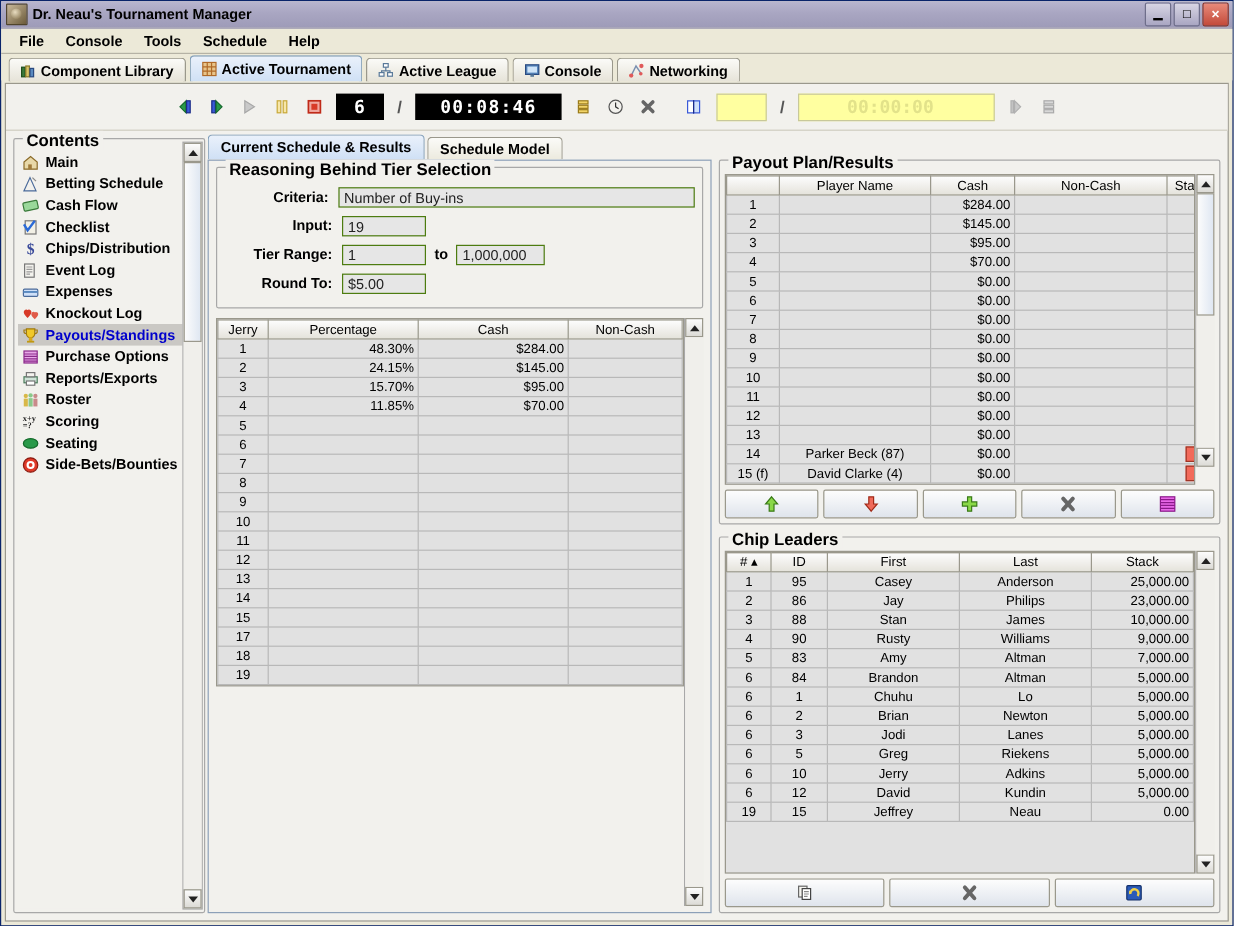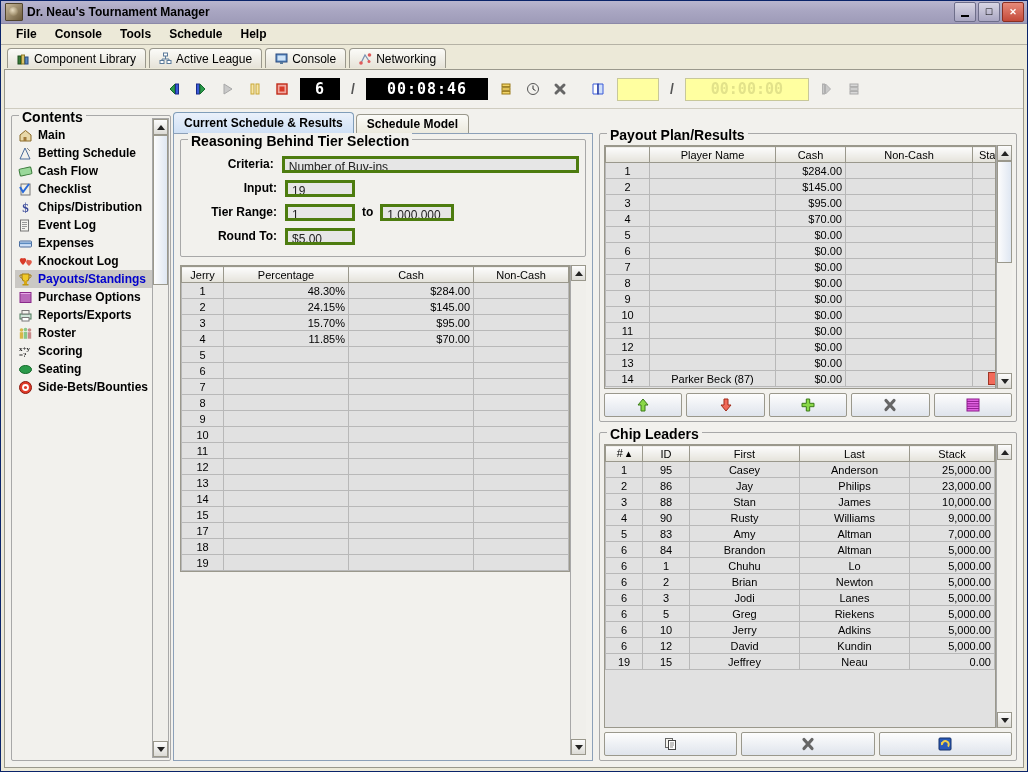--- a/index.html
+++ b/index.html
@@ -29,40 +29,40 @@
   .tb-btn span{line-height:1;}
   
   #menubar{height:20px;background:#ece9d8;display:flex;align-items:center;
            padding-left:6px;border-bottom:1px solid #b5b2a5;}
   #menubar .mi{font-size:12px;font-weight:bold;color:#000;padding:2px 9px;}
   
   #maintabs{height:22px;background:#ece9d8;display:flex;align-items:flex-end;
             padding-left:6px;position:relative;}
   .mtab{height:19px;display:flex;align-items:center;gap:4px;padding:0 9px;
         border:1px solid #9a988c;border-bottom:none;border-radius:4px 4px 0 0;
-        background:linear-gradient(to bottom,#fbfbf8,#e6e3d8);font-size:12px;font-weight:normal;
+        background:linear-gradient(to bottom,#fbfbf8,#e6e3d8);font-size:12px;font-weight:bold;
         color:#000;margin-right:3px;position:relative;top:1px;}
   .mtab.sel{background:linear-gradient(to bottom,#eaf1fb,#cfe0f5);border-color:#7f9db9;height:21px;}
   .tabico{width:13px;height:13px;display:inline-block;position:relative;}
   
   #work{position:absolute;left:3px;top:68px;right:3px;bottom:3px;
         background:#f2f1ed;border:1px solid #9a988c;box-sizing:border-box;}
   
   #toolbar{height:38px;display:flex;align-items:center;justify-content:center;gap:9px;
            background:#f2f1ed;border-bottom:1px solid #cfccc0;}
   .tbi{width:18px;height:18px;display:flex;align-items:center;justify-content:center;}
   .lcd{background:#000;color:#fff;font-family:"DejaVu Sans Mono",monospace;font-size:15px;
        font-weight:bold;padding:2px 0;text-align:center;letter-spacing:1px;}
   .lcd.lv{width:40px;}
   .lcd.clk{width:122px;}
   .slash{font-size:14px;color:#555;font-weight:bold;padding:0 2px;}
   .ylw{background:#ffffa0;border:1px solid #c8c89a;height:21px;}
   .ylw.small{width:40px;}
   .ylw.clk{width:122px;color:#e2e28a;font-family:"DejaVu Sans Mono",monospace;font-size:15px;
-           font-weight:bold;text-align:center;line-height:21px;}
+           font-weight:bold;text-align:left;line-height:21px;padding-left:40px;}
   
   #split{position:absolute;left:0;top:39px;right:0;bottom:0;display:flex;}
   
   #contents{width:160px;margin:6px 0 6px 6px;position:relative;}
   .grp{border:1px solid #a8a8a8;border-radius:2px;background:#f2f1ed;position:relative;
        padding:10px 3px 3px 3px;box-sizing:border-box;}
   .grp>.lbl{position:absolute;top:-7px;left:7px;background:#f2f1ed;padding:0 3px;
             font-size:14px;font-weight:bold;color:#000;}
   #contents .grp{height:100%;}
   #clist{height:100%;overflow:hidden;background:#f2f1ed;position:relative;}
@@ -100,21 +100,21 @@
   td.c{text-align:center;}
   td.w{background:#fff;}
   .tblwrap{border:1px solid #9a988c;background:#e1e1e1;overflow:hidden;position:relative;}
   .vsb{width:15px;background:#f0efeb;border-left:1px solid #a8a8a8;display:flex;flex-direction:column;}
   .vsb .track{flex:1;background:#f0efeb;position:relative;}
   .vsb .thumb{position:absolute;left:0;right:0;background:linear-gradient(to right,#fcfcfc,#dfe7f2);
       border:1px solid #9a988c;}
   
   .frow{display:flex;align-items:center;height:24px;}
   .flabel{width:90px;text-align:right;font-size:12px;font-weight:bold;padding-right:8px;}
-  .finput{background:#e6e6e6;border:3px solid #4d7c0f;height:17px;font-size:12px;color:#222;
+  .finput{background:#e6e6e6;border:1px solid #4d7c0f;height:17px;font-size:12px;color:#222;
           padding:1px 4px;box-sizing:border-box;line-height:15px;overflow:hidden;white-space:nowrap;}
   .btnrow{display:flex;gap:4px;margin-top:4px;}
   .jbtn{flex:1;height:22px;border:1px solid #9a988c;border-radius:2px;
         background:linear-gradient(to bottom,#fdfdfd,#dfe4ec);
         display:flex;align-items:center;justify-content:center;}
   .hint{text-align:center;font-size:12px;font-weight:bold;color:#1d1da0;padding:3px 0 4px;}
   .statbox{width:11px;height:11px;background:#f26a5a;border:1px solid #9e3626;margin:0 auto;}
 </style>
 </head>
 <body>
@@ -149,20 +149,29 @@
     <div class="mtab">
       <span class="tabico">
         <svg width="13" height="13" viewBox="0 0 13 13">
             <rect x="1" y="4" width="3" height="8" fill="#3a7a3a" stroke="#1d4d1d"></rect>
             <rect x="4.5" y="3" width="3" height="9" fill="#d8c46a" stroke="#8a7a28"></rect>
             <rect x="8" y="5" width="3" height="7" fill="#5a8ac0" stroke="#2a4a80"></rect>
           </svg>
       </span>
       <span>Component Library</span>
     </div>
+    <div class="mtab sel">
+      <span class="tabico">
+        <svg width="13" height="13" viewBox="0 0 13 13">
+            <rect x="1" y="1" width="11" height="11" fill="#e8c48a" stroke="#b06a28"></rect>
+            <path d="M4.7 1v11M8.3 1v11M1 4.7h11M1 8.3h11" stroke="#b06a28" fill="none"></path>
+          </svg>
+      </span>
+      <span>Active Tournament</span>
+    </div>
     <div class="mtab">
       <span class="tabico">
         <svg width="13" height="13" viewBox="0 0 13 13">
             <rect x="4.5" y="1" width="4" height="3" fill="#fff" stroke="#5a7a9a"></rect>
             <rect x="1" y="8.5" width="4" height="3" fill="#fff" stroke="#5a7a9a"></rect>
             <rect x="8" y="8.5" width="4" height="3" fill="#fff" stroke="#5a7a9a"></rect>
             <path d="M6.5 4v3M3 8.5v-1.5h7v1.5" stroke="#5a7a9a" fill="none"></path>
           </svg>
       </span>
       <span>Active League</span>
@@ -706,20 +715,29 @@
                         </tr>
                         <tr>
                           <td class="idx">14</td>
                           <td class="c">Parker Beck (87)</td>
                           <td class="r">$0.00</td>
                           <td></td>
                           <td>
                             <div class="statbox"></div>
                           </td>
                         </tr>
+                        <tr>
+                          <td class="idx">15 (f)</td>
+                          <td class="c">David Clarke (4)</td>
+                          <td class="r">$0.00</td>
+                          <td></td>
+                          <td>
+                            <div class="statbox"></div>
+                          </td>
+                        </tr>
                       </tbody>
                   </table>
                 </div>
                 <div class="vsb" style="height:244px">
                   <div class="sbtn">
                       <span class="arrow-u"></span>
                     </div>
                   <div class="track">
                     <div class="thumb" style="top:0;height:100px;"></div>
                   </div>

